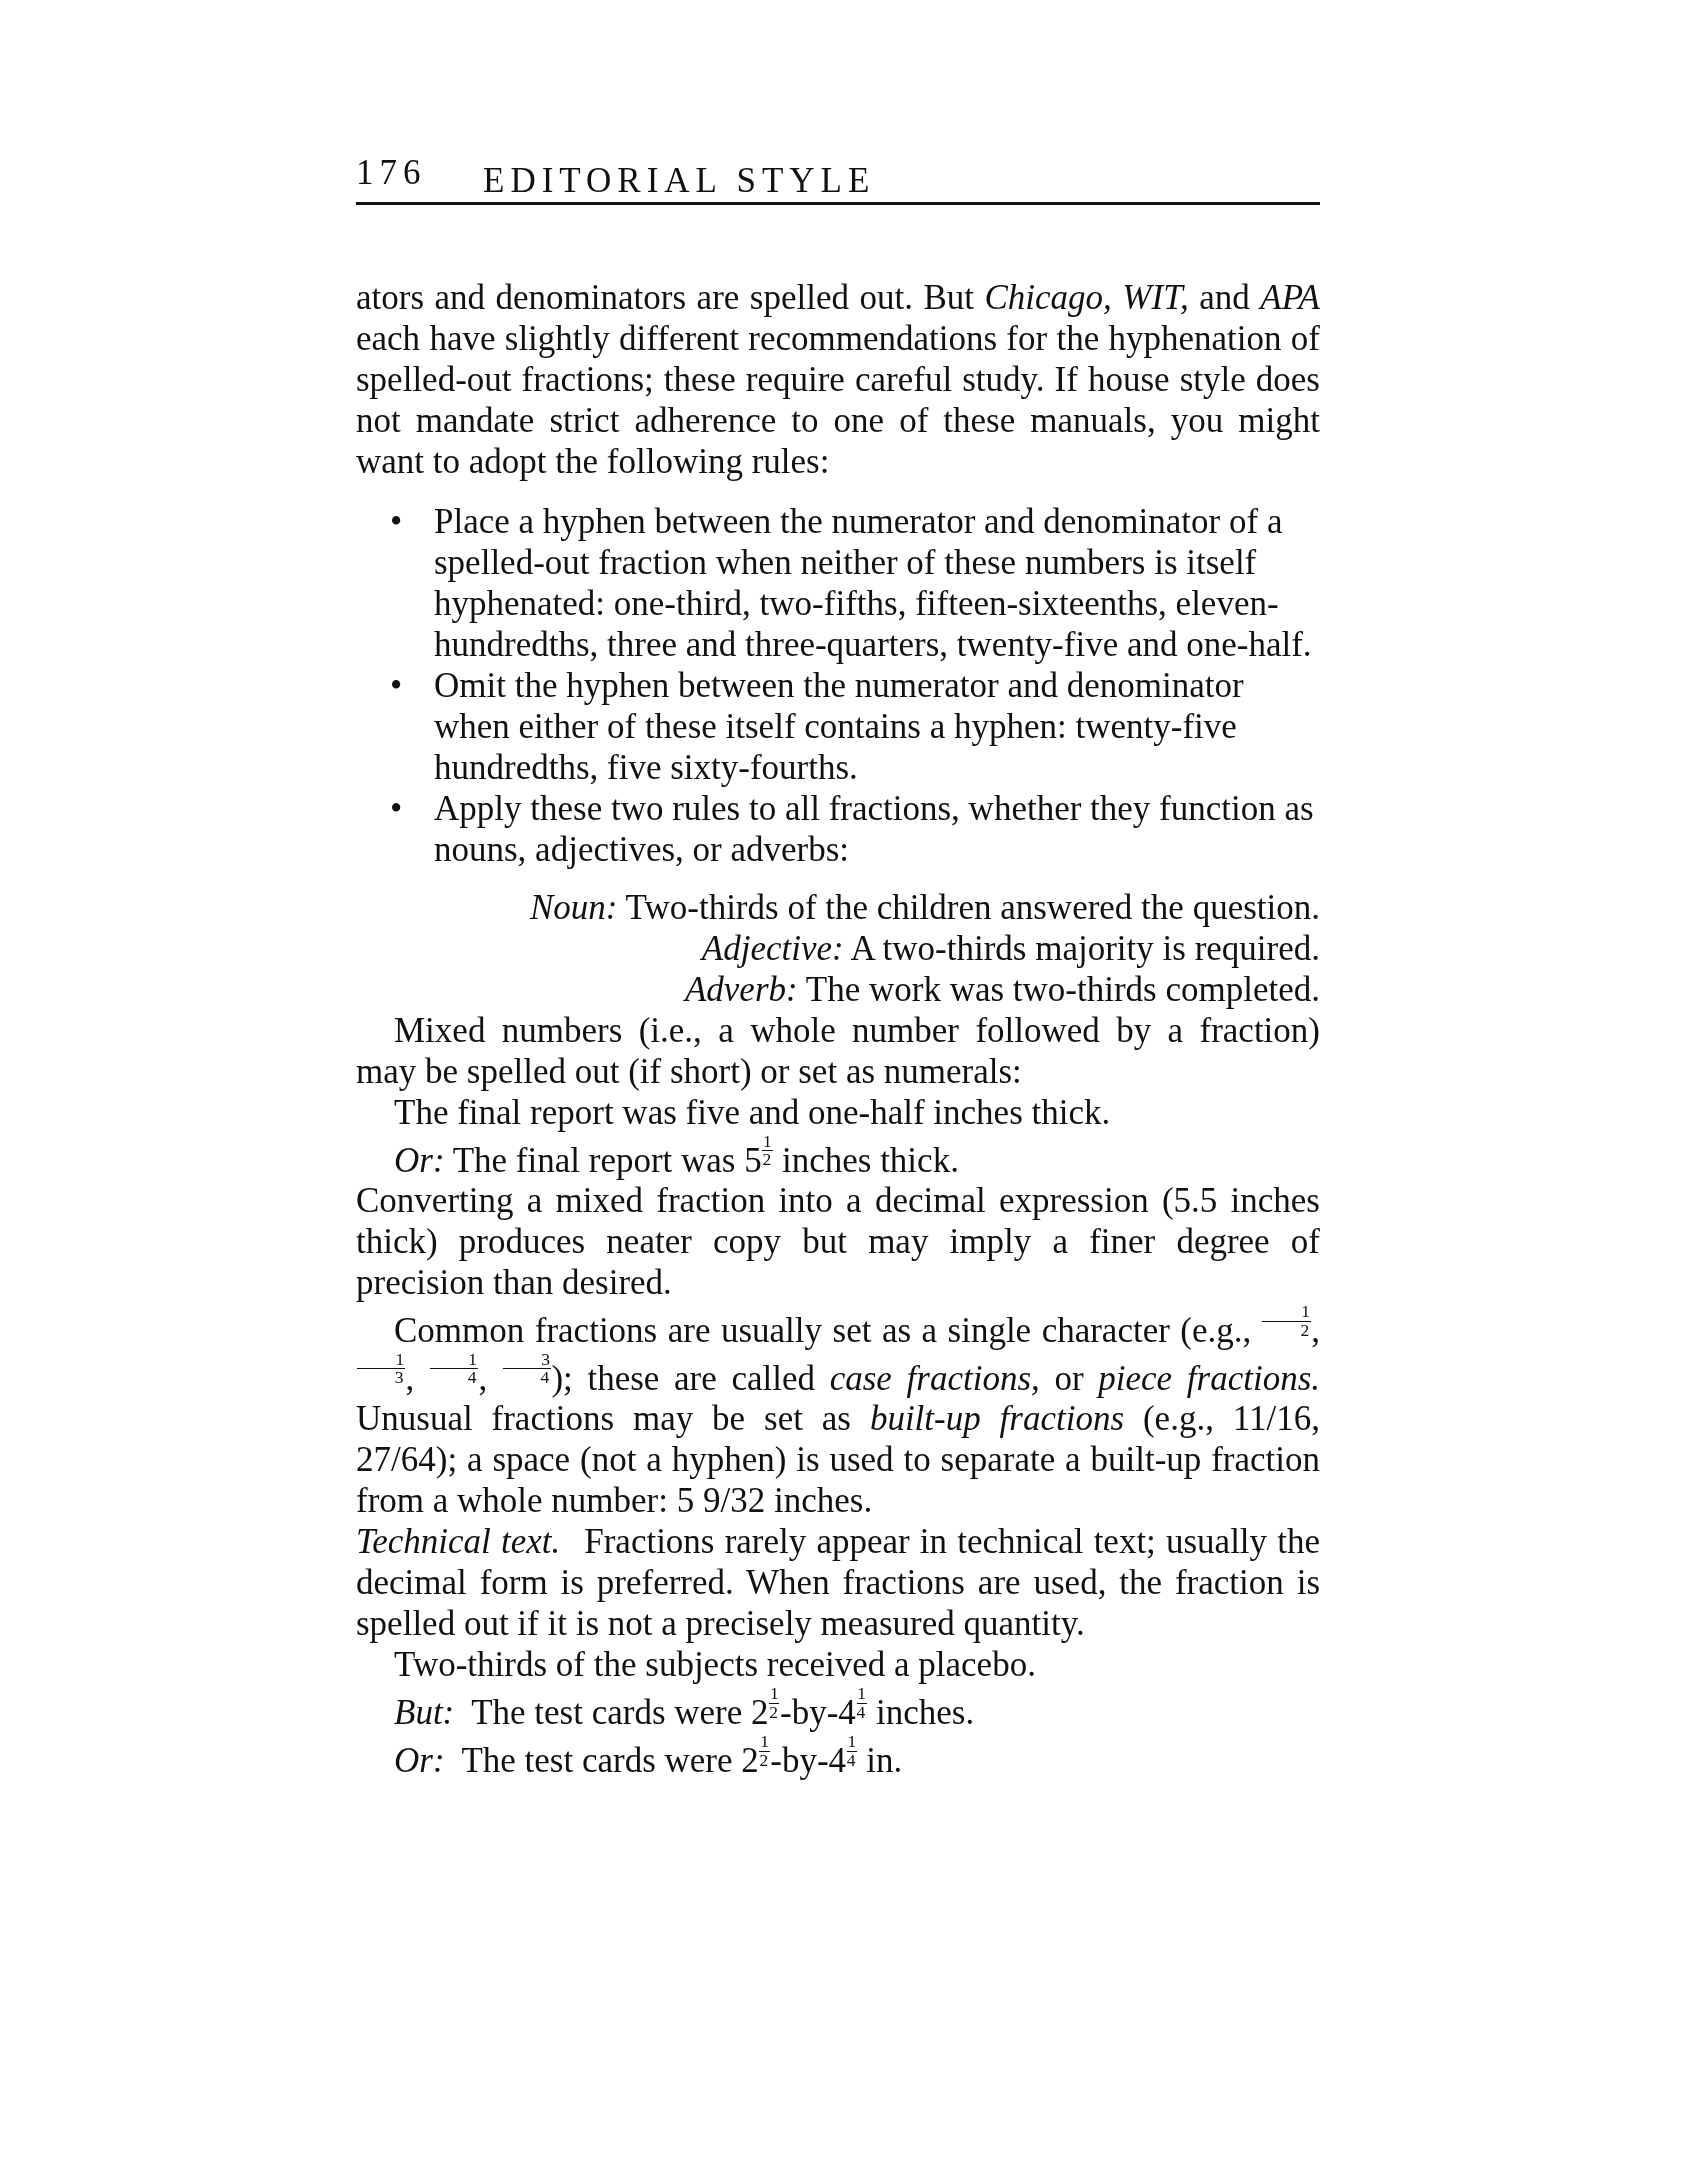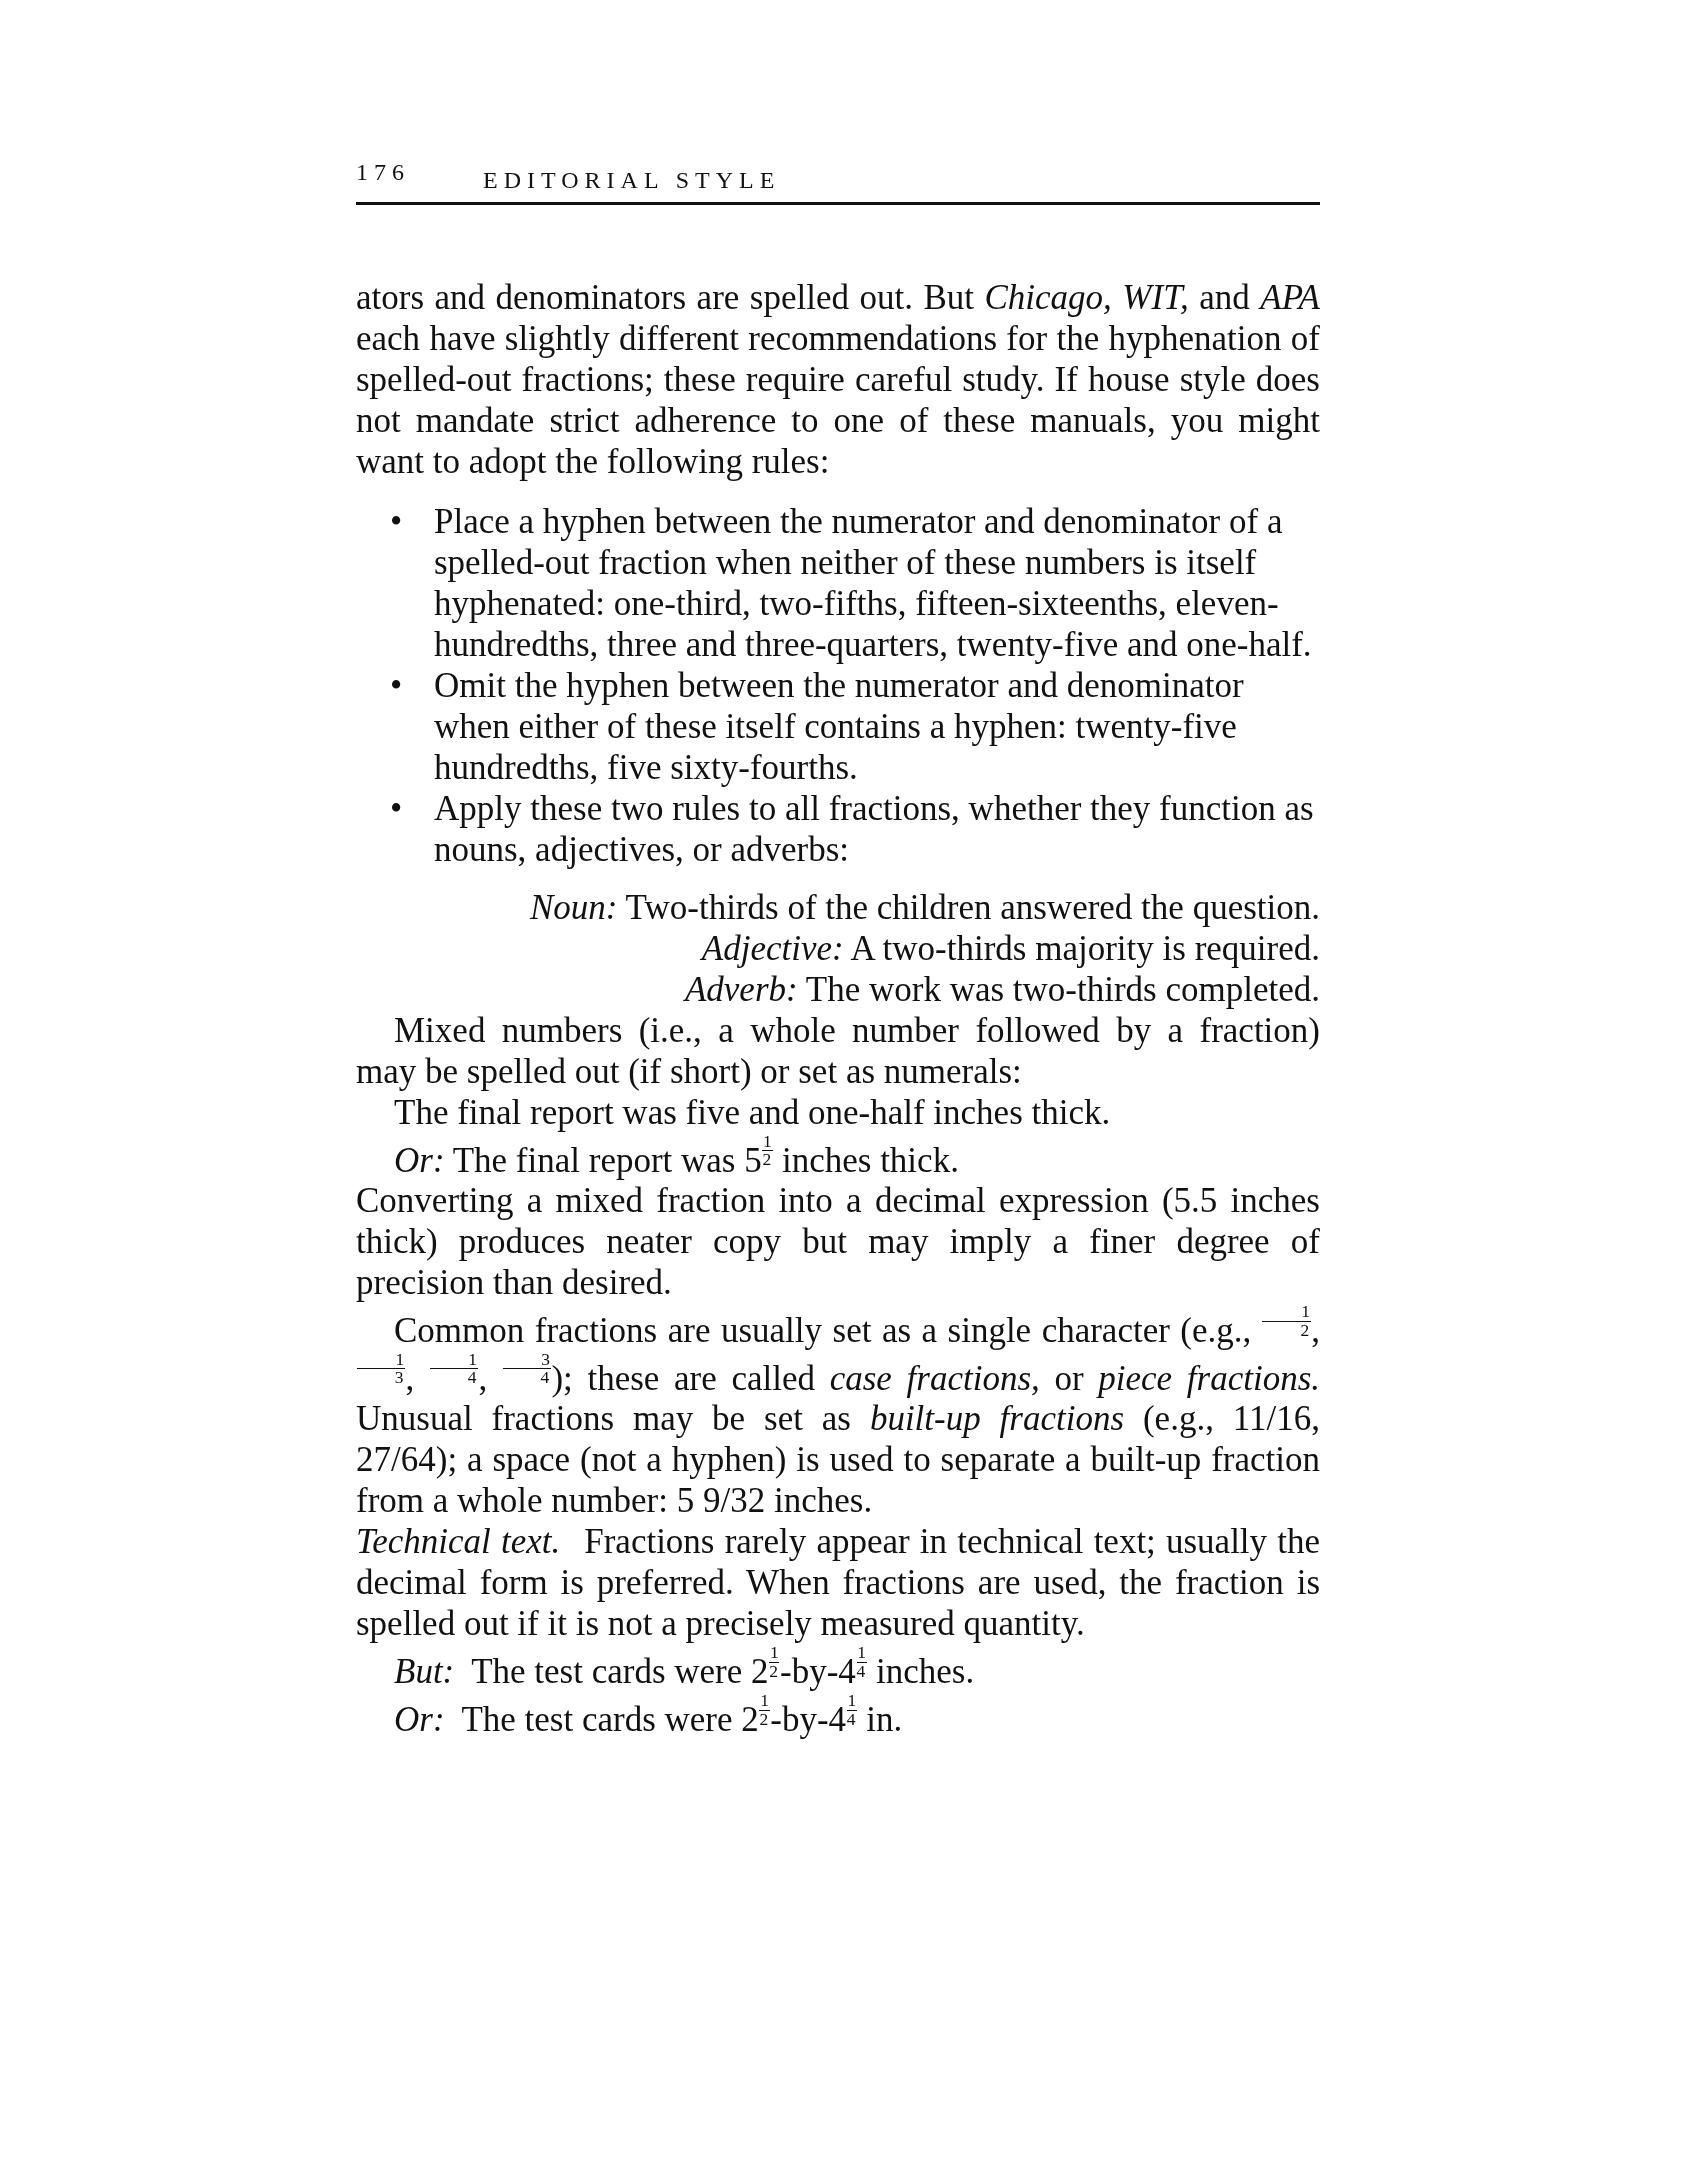--- a/index.html
+++ b/index.html
@@ -1,19 +1,19 @@
 <!DOCTYPE html>
 <html style="font-size:10.6px"><head>
 <meta charset="utf-8">
 <style>
   html, body { margin: 0; padding: 0; background: #ffffff; }
   body { width: 1687px; height: 2183px; position: relative; overflow: hidden;
          font-family: "Liberation Serif", "DejaVu Serif", serif; color: #111111; }
   .running-head { position: absolute; left: 356px; top: 156px; width: 964px; height: 33px;
-                  font-size: 24px; letter-spacing: 6px; line-height: 33px; }
+                  font-size: 35px; letter-spacing: 6px; line-height: 33px; }
   .running-head .folio { position: absolute; left: 0; top: 0; }
   .running-head .title { position: absolute; left: 127px; top: 8px; }
   .head-rule { position: absolute; left: 356px; top: 202px; width: 964px; height: 2.6px; background: #111111; }
 
   .body-text { position: absolute; left: 356px; top: 277px; width: 964px;
                font-size: 35px; line-height: 41px; }
   .body-text p { margin: 0; text-align: justify; text-align-last: left; }
   .indent { text-indent: 38px; }
   .flush { text-indent: 0; }
 
@@ -72,17 +72,18 @@
 
   <p class="ex-line gap-m">The final report was five and one-half inches thick.</p>
   <p class="ex-line gap-s"><em>Or:</em><span> The final report was 5</span><span class="frac"><span class="num">1</span><span class="den">2</span></span><span> inches thick.</span></p>
 
   <p class="flush gap-l">Converting a mixed fraction into a decimal expression (5.5 inches thick) produces neater copy but may imply a finer degree of precision than desired.</p>
 
   <p class="indent"><span>Common fractions are usually set as a single character (e.g., </span><span class="frac"><span class="num">1</span><span class="den">2</span></span><span>, </span><span class="frac"><span class="num">1</span><span class="den">3</span></span><span>, </span><span class="frac"><span class="num">1</span><span class="den">4</span></span><span>, </span><span class="frac"><span class="num">3</span><span class="den">4</span></span><span>); these are called </span><em>case fractions,</em><span> or </span><em>piece fractions.</em><span> Unusual fractions may be set as </span><em>built-up fractions</em><span> (e.g., 11/16, 27/64); a space (not a hyphen) is used to separate a built-up fraction from a whole number: 5 9/32 inches.</span></p>
 
   <p class="flush gap-m"><em>Technical text.</em><span style="display:inline-block;width:24px"></span><span>Fractions rarely appear in technical text; usually the decimal form is preferred. When fractions are used, the fraction is spelled out if it is not a precisely measured quantity.</span></p>
 
+  <p class="ex-line gap-s">Two-thirds of the subjects received a placebo.</p>
   <p class="ex-line gap-s" style="white-space:pre"><em>But:</em><span>  The test cards were 2</span><span class="frac"><span class="num">1</span><span class="den">2</span></span><span>-by-4</span><span class="frac"><span class="num">1</span><span class="den">4</span></span><span> inches.</span></p>
   <p class="ex-line gap-s" style="white-space:pre"><em>Or:</em><span>  The test cards were 2</span><span class="frac"><span class="num">1</span><span class="den">2</span></span><span>-by-4</span><span class="frac"><span class="num">1</span><span class="den">4</span></span><span> in.</span></p>
 
 </div>
 
 
 </body></html>

